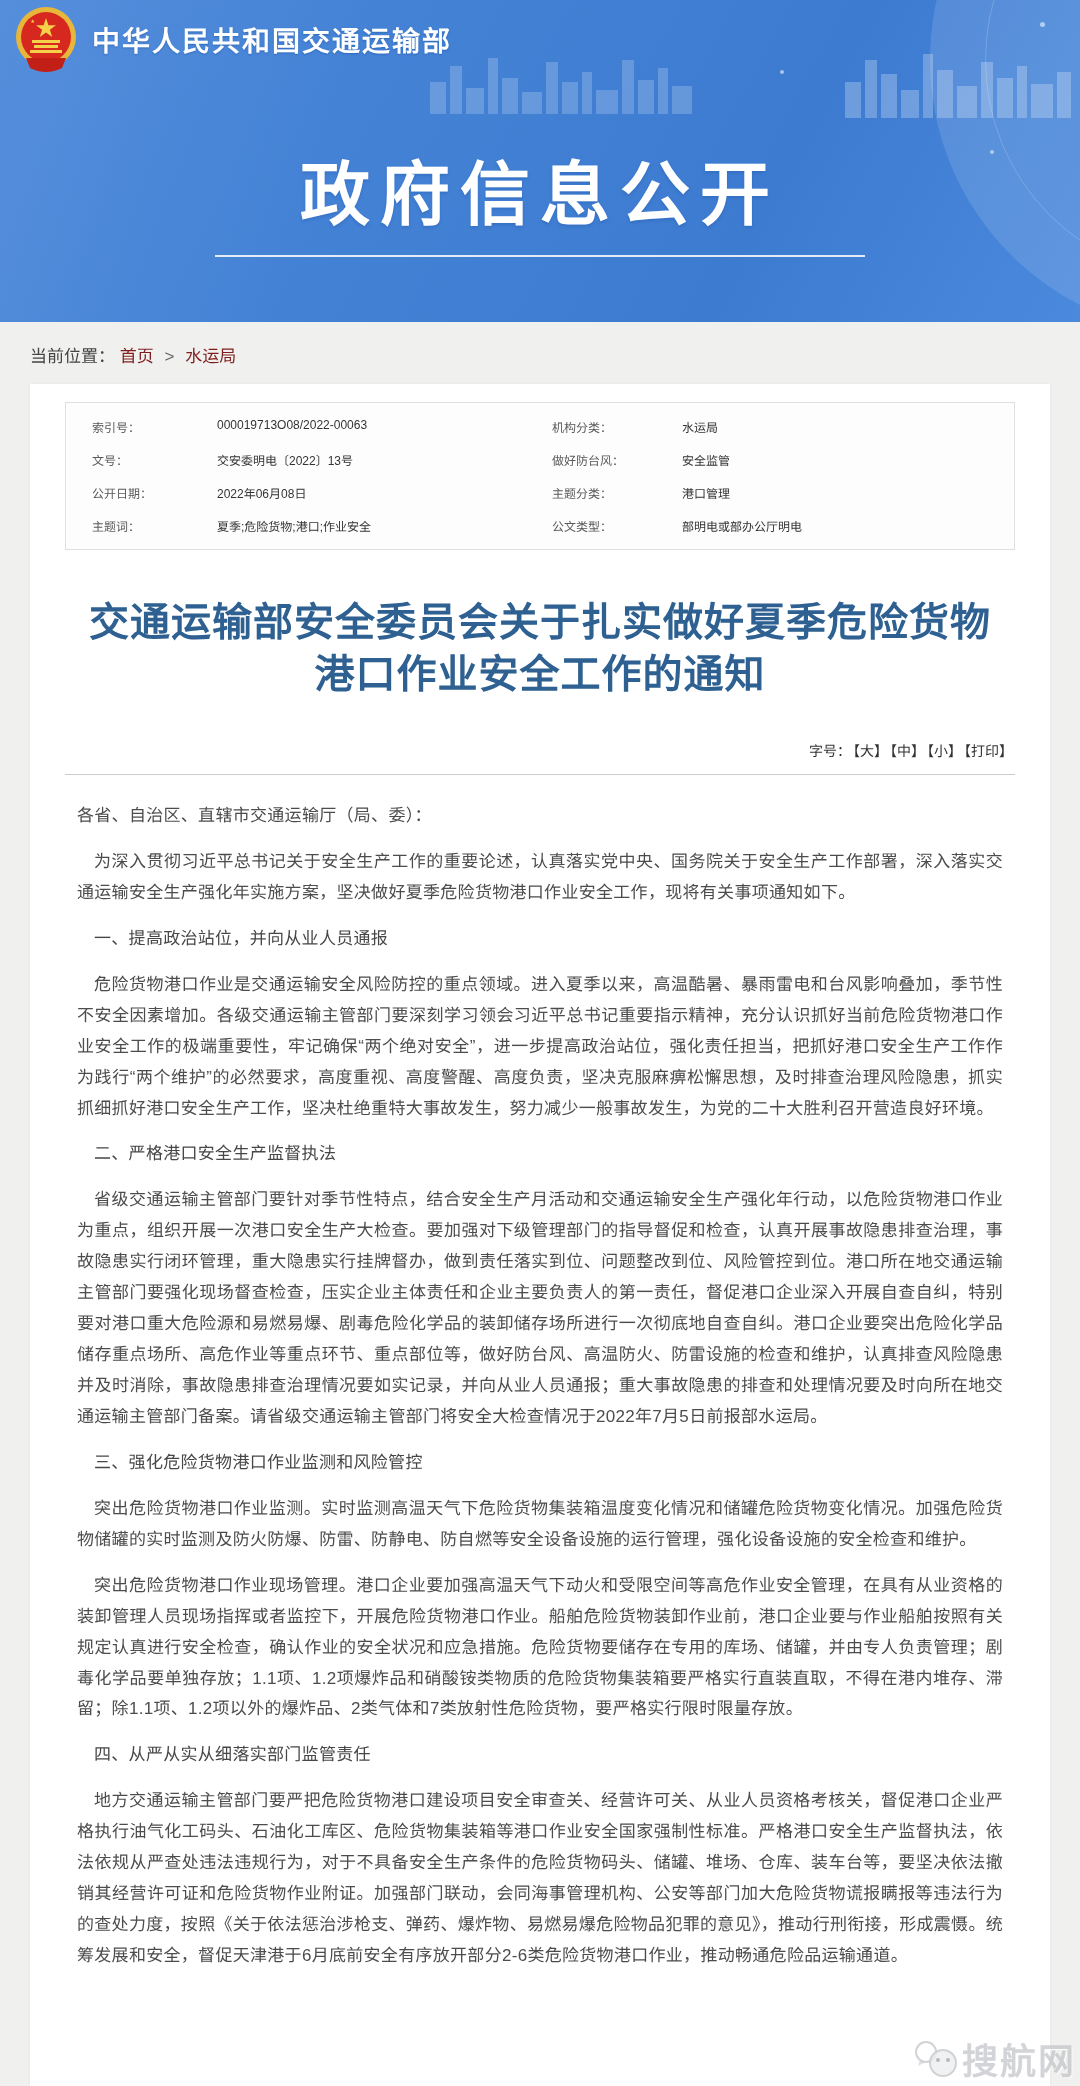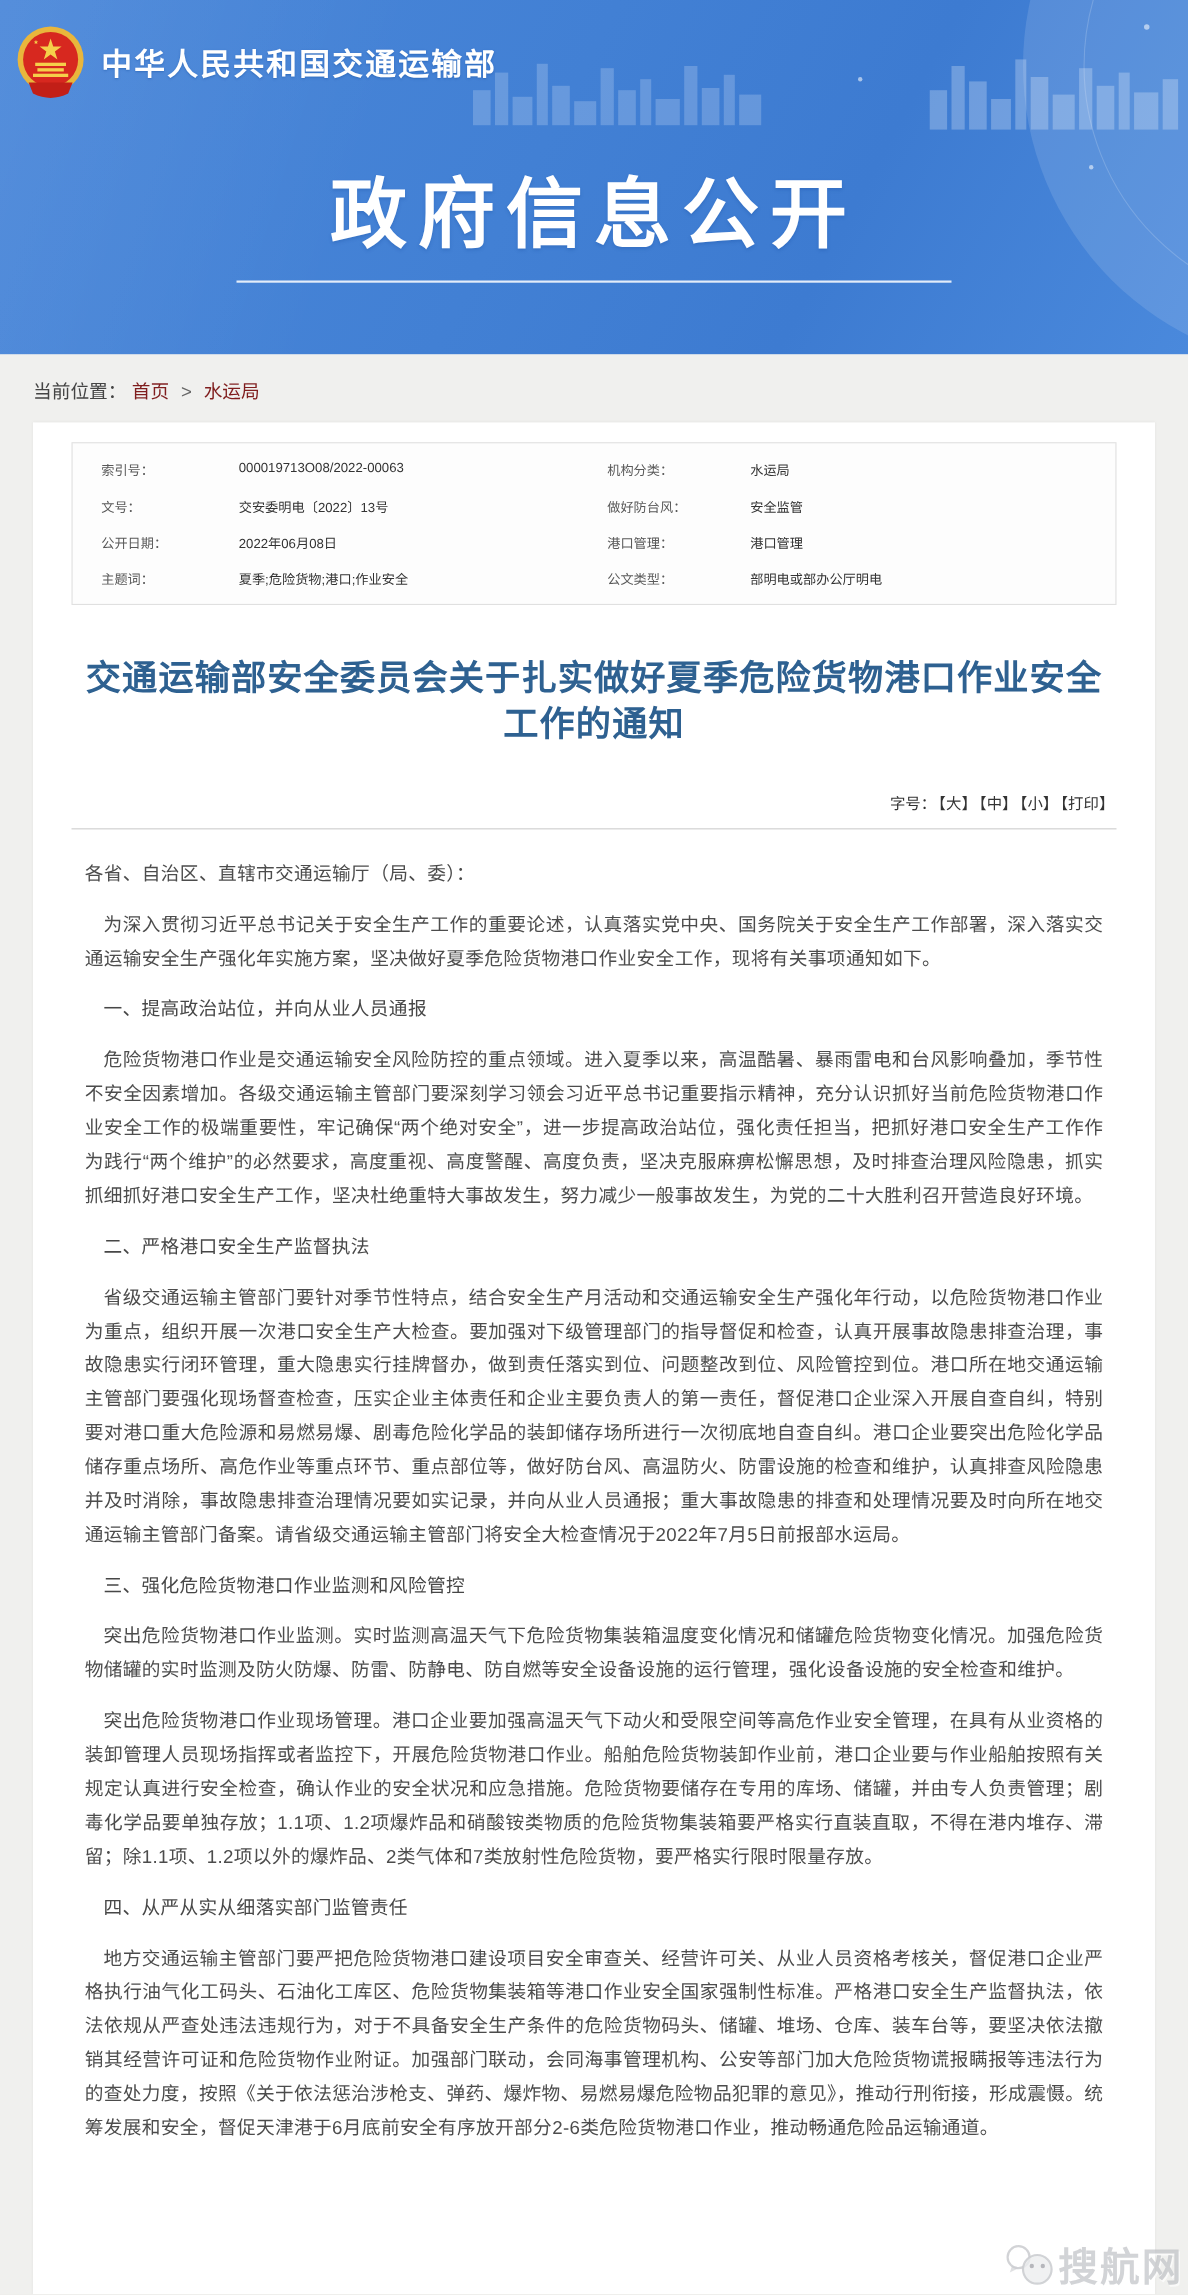--- a/index.html
+++ b/index.html
@@ -14,21 +14,21 @@
   .banner::before { content:""; position:absolute; left:-200px; top:-60px; width:900px; height:600px;
             background:linear-gradient(115deg, rgba(255,255,255,0.10) 0%, rgba(255,255,255,0) 55%);
             transform:rotate(-8deg); }
   .big-circle { position:absolute; left:930px; top:-215px; width:550px; height:550px;
             border-radius:50%; background:rgba(255,255,255,0.12); }
   .big-circle2 { position:absolute; left:985px; top:-160px; width:440px; height:440px;
             border-radius:50%; border:1px solid rgba(255,255,255,0.18); }
   .dot { position:absolute; width:5px; height:5px; border-radius:50%; background:rgba(255,255,255,0.55); }
   .skyline { position:absolute; opacity:0.9; }
 
-  .gov-head { position:absolute; left:14px; top:23px; display:flex; align-items:center; z-index:3; }
+  .gov-head { position:absolute; left:14px; top:6px; display:flex; align-items:center; z-index:3; }
   .emblem { width:64px; height:66px; }
   .site-title { margin-left:14px; color:#ffffff; font-size:28px; font-weight:bold;
             letter-spacing:2px; text-shadow:0 1px 2px rgba(0,60,140,0.35); cursor:pointer; }
 
   .banner-title-wrap { position:absolute; left:50%; top:138px; transform:translateX(-50%);
             text-align:center; z-index:2; }
   .banner-title { color:#ffffff; font-size:70px; font-weight:bold; letter-spacing:10px;
             text-shadow:0 2px 3px rgba(20,70,150,0.25); white-space:nowrap; }
   .banner-underline { margin:16px auto 0; width:650px; height:2px; background:rgba(255,255,255,0.85); }
 
@@ -41,21 +41,21 @@
   .card { position:relative; margin:0 30px; background:#ffffff; height:1702px;
           padding:18px 35px 0 35px; overflow:hidden;
           box-shadow:0 0 3px rgba(0,0,0,0.05); }
 
   .meta-box { border:1px solid #e0e0e0; background:#fdfdfd; padding:7px 0; }
   .meta-row { display:grid; grid-template-columns:125px 335px 130px 1fr;
               padding:8px 10px 8px 26px; font-size:12px; }
   .meta-label { color:#595959; }
   .meta-value { color:#333333; }
 
-  .doc-title { margin:46px 10px 0; text-align:center; font-size:32px; font-weight:bold;
+  .doc-title { margin:46px 10px 0; text-align:center; font-size:40px; font-weight:bold;
                color:#2e6191; letter-spacing:1px; line-height:1.3; }
 
   .fontsize-bar { margin-top:40px; text-align:right; font-size:14px; color:#333;
                   padding-right:2px; }
   .fontsize-bar .fs-btn { margin-left:2px; cursor:pointer; color:#333; }
   .divider { margin-top:14px; border-bottom:1px solid #cccccc; }
 
   
   .doc-body { padding:26px 12px 0 12px; font-size:17px; color:#4c4c4c;
               line-height:1.82; letter-spacing:0.3px; text-align:justify; }
@@ -159,21 +159,21 @@
         <div class="meta-row">
           <span class="meta-label">文号：</span>
           <span class="meta-value">交安委明电〔2022〕13号</span>
           <span class="meta-label">做好防台风：</span>
           <span class="meta-value">安全监管</span>
         </div>
 
         <div class="meta-row">
           <span class="meta-label">公开日期：</span>
           <span class="meta-value">2022年06月08日</span>
-          <span class="meta-label">港口管理：</span>
+          <span class="meta-label">主题分类：</span>
           <span class="meta-value">港口管理</span>
         </div>
 
         <div class="meta-row">
           <span class="meta-label">主题词：</span>
           <span class="meta-value">夏季;危险货物;港口;作业安全</span>
           <span class="meta-label">公文类型：</span>
           <span class="meta-value">部明电或部办公厅明电</span>
         </div>
       </div>

